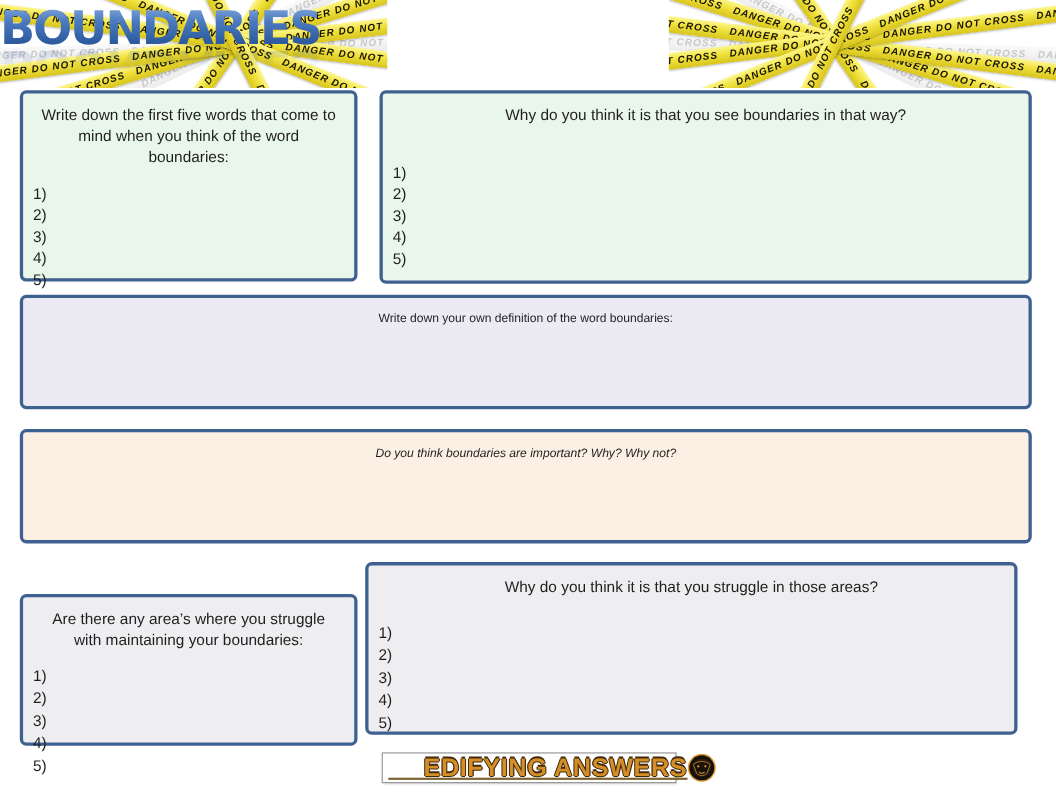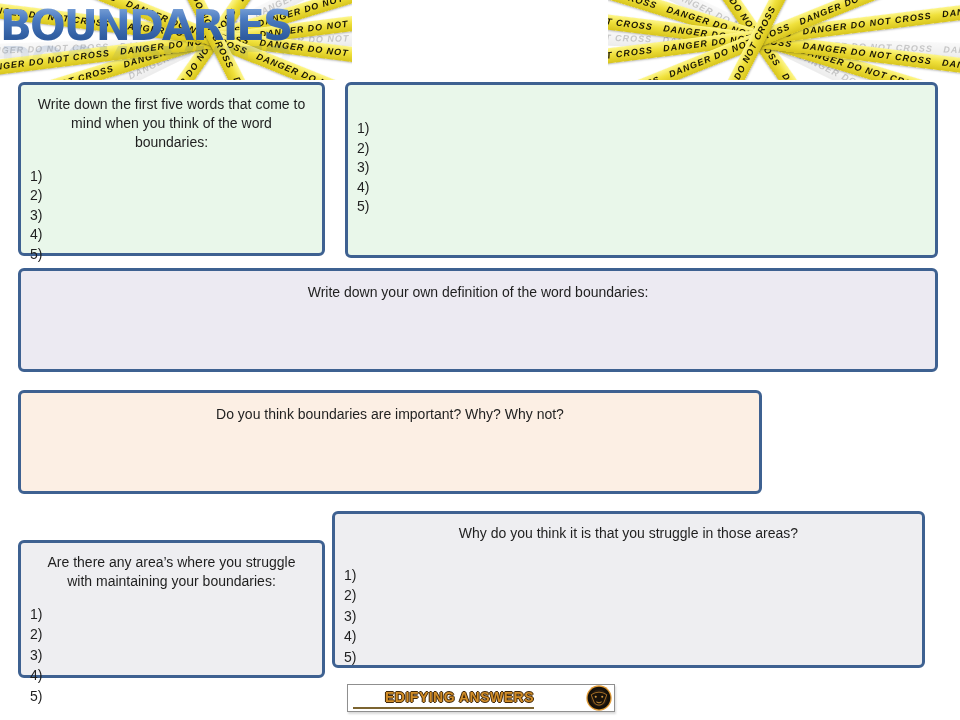--- a/index.html
+++ b/index.html
@@ -37,39 +37,39 @@
   .title-reflection{display:block;transform:scaleY(-1);margin-top:-10px;opacity:.32;
              -webkit-mask-image:linear-gradient(0deg,rgba(0,0,0,.8) 0%,transparent 55%);
              mask-image:linear-gradient(0deg,rgba(0,0,0,.8) 0%,transparent 55%);}
 
   
   .box{position:absolute;border:3px solid var(--border-blue,#3E6191);border-radius:6px;
        box-sizing:border-box;z-index:3;}
   .box-first-words {left:18px; top:82px; width:307px;height:174px;background:var(--box-green,#E9F7EA);}
   .box-see-way    {left:345px;top:82px; width:593px;height:176px;background:var(--box-green,#E9F7EA);}
   .box-definition {left:18px; top:268px;width:920px;height:104px;background:var(--box-lavender,#ECEAF2);}
-  .box-important  {left:18px; top:390px;width:744px;height:104px;background:var(--box-peach,#FCEFE4);}
+  .box-important  {left:18px; top:390px;width:920px;height:104px;background:var(--box-peach,#FCEFE4);font-style:italic;}
   .box-struggle   {left:18px; top:540px;width:307px;height:138px;background:var(--box-gray,#EEEEF1);}
   .box-why-struggle{left:332px;top:511px;width:593px;height:157px;background:var(--box-gray,#EEEEF1);}
 
   .prompt{padding:10px 16px 0;text-align:center;font-size:14px;line-height:1.35;}
-  .box-definition .prompt,.box-important .prompt{font-size:14px;padding-top:12px;}
+  .box-definition .prompt,.box-important .prompt{font-size:11px;padding-top:12px;}
   .nlist{padding-left:9px;font-size:14px;line-height:19.5px;}
   .nlist.tall{line-height:20.5px;}
   .box-first-words .nlist{margin-top:15px;}
   .box-see-way     .nlist{margin-top:34px;}
   .box-struggle    .nlist{margin-top:13px;}
   .box-why-struggle .nlist{margin-top:22px;}
 
   
   .footer-logo{position:absolute;left:347px;top:684px;width:268px;height:28px;z-index:3;
                background:#fff;border:1px solid #8f8f8f;box-sizing:border-box;
                display:flex;align-items:center;justify-content:space-between;padding:0 2px 0 5px;
                box-shadow:1px 2px 2px rgba(0,0,0,.15);}
-  .brand-text{font-size:14px;font-weight:800;letter-spacing:.5px;white-space:nowrap;
+  .brand-text{font-size:23px;font-weight:800;letter-spacing:.5px;white-space:nowrap;
               color:var(--brand-orange,#D38E28);
               text-shadow:-1px 0 #42290a,1px 0 #42290a,0 -1px #42290a,0 1px #42290a;
               border-bottom:2px solid #7c6430;padding-bottom:0;line-height:20px;padding-left:32px;}
   .logo-circle{width:26px;height:26px;flex:0 0 auto;}
 </style>
 </head>
 <body>
 
 <div class="page">
 
@@ -105,20 +105,21 @@
     <div class="nlist">
         <div>1)</div>
         <div>2)</div>
         <div>3)</div>
         <div>4)</div>
         <div>5)</div>
       </div>
   </div>
 
   <div class="box box-see-way">
+    <div class="prompt">Why do you think it is that you see boundaries in that way?</div>
     <div class="nlist">
         <div>1)</div>
         <div>2)</div>
         <div>3)</div>
         <div>4)</div>
         <div>5)</div>
       </div>
   </div>
 
   <div class="box box-definition">

